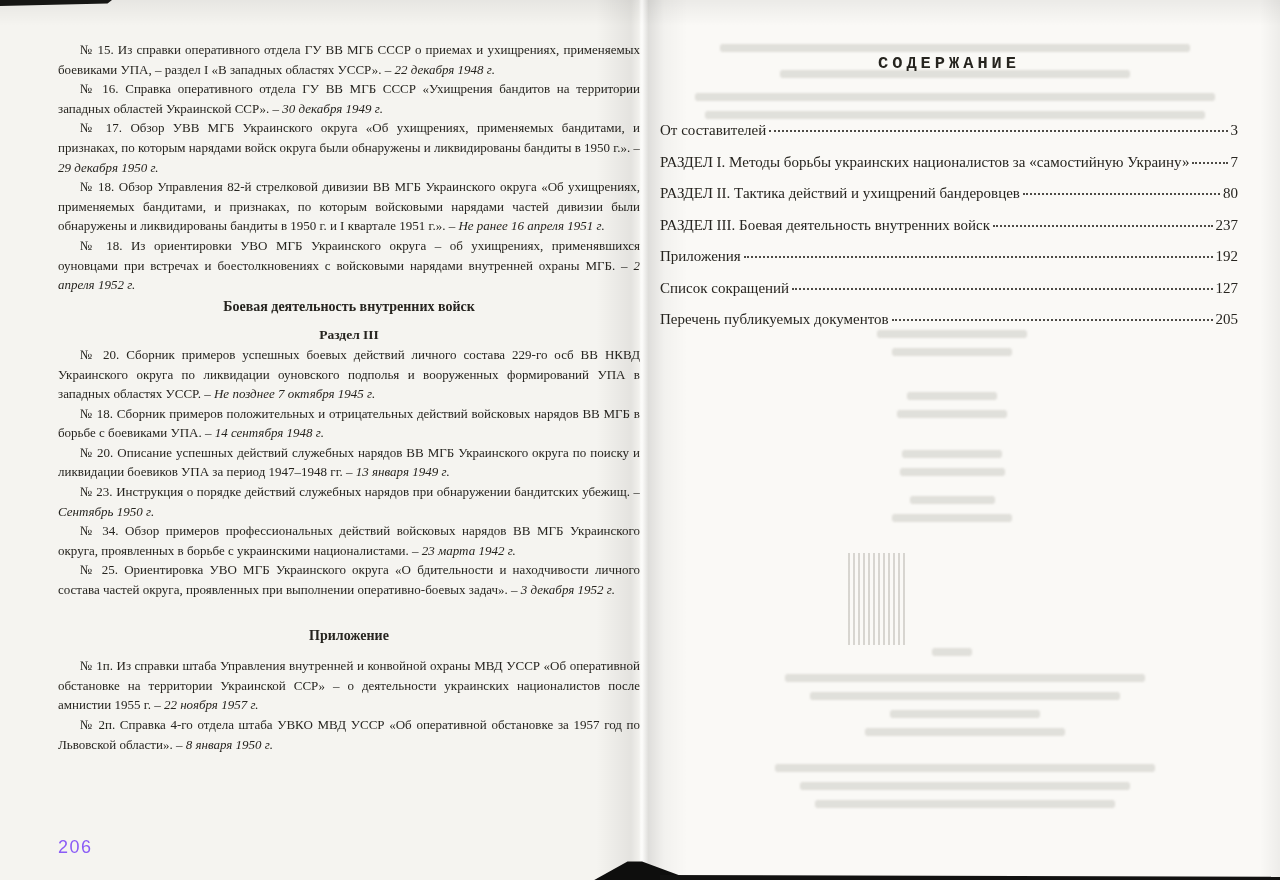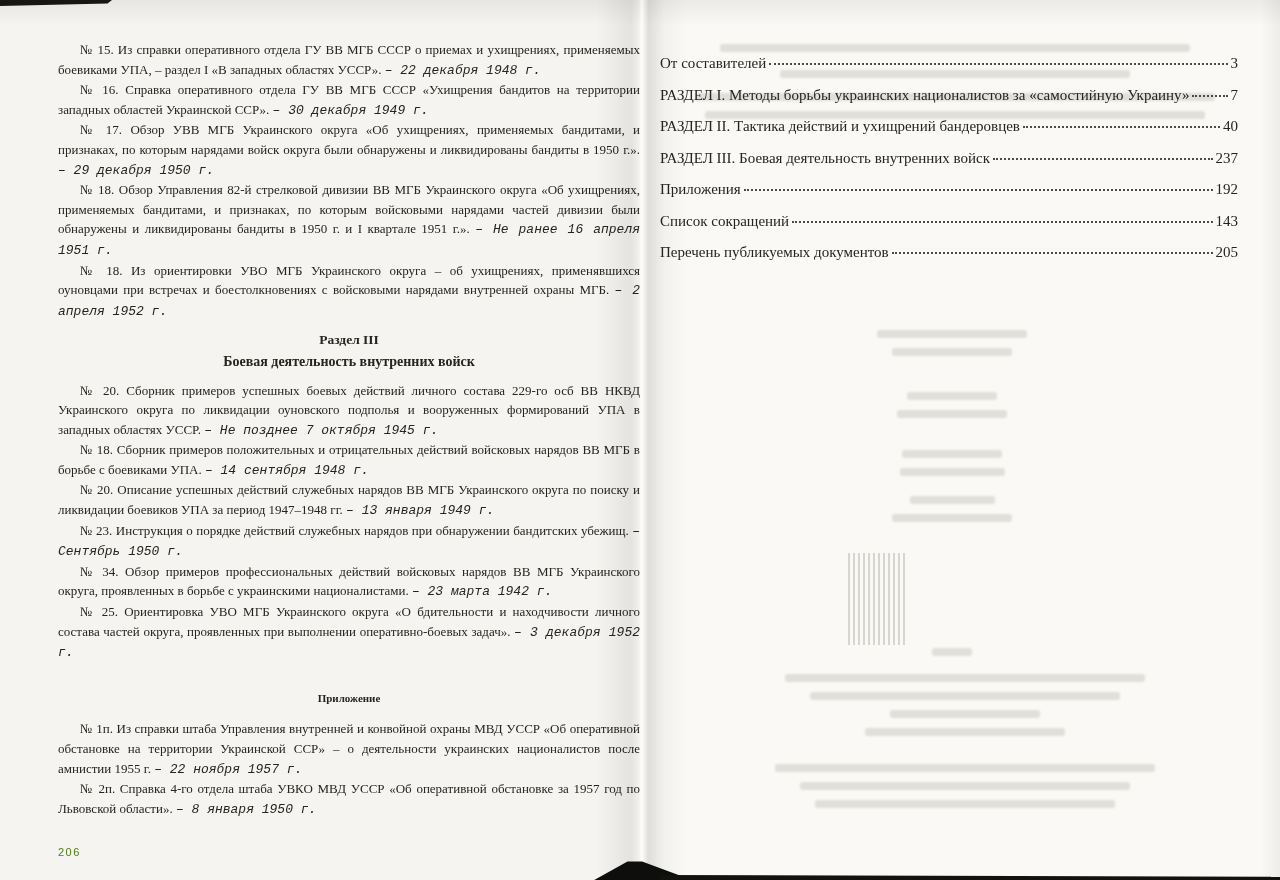--- a/index.html
+++ b/index.html
@@ -15,29 +15,29 @@
   .page { position: absolute; top: 0; bottom: 0; }
   .page.left  { left: 0;   width: 640px; background: #f5f4f0; }
   .page.right { left: 640px; width: 640px; background: #faf9f6; }
 
   
   .left-content {
     position: absolute; left: 58px; top: 40px; width: 582px;
     font-size: 13px; line-height: 19.6px; text-align: justify;
   }
   .entry { margin: 0; text-indent: 22px; }
-  .entry em { font-style: italic; font-family: Liberation Mono, monospace; }
+  .entry em { font-style: italic; }
   .sec-head { text-align: center; font-weight: bold; text-indent: 0; margin: 0; }
   .sec-head.l1 { font-size: 13.5px; margin-top: 9px; }
   .sec-head.l2 { font-size: 14px;   margin: 2px 0 9px; }
-  .sec-head.app { font-size: 11px;  margin: 26px 0 11px; }
+  .sec-head.app { font-size: 14px;  margin: 26px 0 11px; }
   .page-num {
     position: absolute; left: 58px; bottom: 22px;
     font-family: "Liberation Sans", sans-serif;
-    font-size: 11px; letter-spacing: 1.5px; color: #4d7c0f;
+    font-size: 18px; letter-spacing: 1.5px; color: #8b5cf6;
   }
 
   
   .toc-wrap { position: absolute; left: 20px; top: 54px; width: 578px; }
   .toc-title {
     margin: 0 0 48px; text-align: center;
     font-family: "Liberation Mono", monospace;
     font-weight: bold; font-size: 17px; letter-spacing: 4px;
   }
   .toc-row {
@@ -89,22 +89,22 @@
 
   <section class="page left">
     <div class="left-content">
       <div id="entries-top">
           <p class="entry"><span>№ 15.</span> <span>Из справки оперативного отдела ГУ ВВ МГБ СССР о приемах и ухищрениях, применяемых боевиками УПА, – раздел I «В западных областях УССР».</span> <em>– 22 декабря 1948 г.</em></p>
           <p class="entry"><span>№ 16.</span> <span>Справка оперативного отдела ГУ ВВ МГБ СССР «Ухищрения бандитов на территории западных областей Украинской ССР».</span> <em>– 30 декабря 1949 г.</em></p>
           <p class="entry"><span>№ 17.</span> <span>Обзор УВВ МГБ Украинского округа «Об ухищрениях, применяемых бандитами, и признаках, по которым нарядами войск округа были обнаружены и ликвидированы бандиты в 1950 г.».</span> <em>– 29 декабря 1950 г.</em></p>
           <p class="entry"><span>№ 18.</span> <span>Обзор Управления 82-й стрелковой дивизии ВВ МГБ Украинского округа «Об ухищрениях, применяемых бандитами, и признаках, по которым войсковыми нарядами частей дивизии были обнаружены и ликвидированы бандиты в 1950 г. и I квартале 1951 г.».</span> <em>– Не ранее 16 апреля 1951 г.</em></p>
           <p class="entry"><span>№ 18.</span> <span>Из ориентировки УВО МГБ Украинского округа – об ухищрениях, применявшихся оуновцами при встречах и боестолкновениях с войсковыми нарядами внутренней охраны МГБ.</span> <em>– 2 апреля 1952 г.</em></p>
         </div>
+      <p class="sec-head l2">Боевая деятельность внутренних войск</p>
       <p class="sec-head l1">Раздел III</p>
-      <p class="sec-head l2">Боевая деятельность внутренних войск</p>
       <div id="entries-s3">
           <p class="entry"><span>№ 20.</span> <span>Сборник примеров успешных боевых действий личного состава 229-го осб ВВ НКВД Украинского округа по ликвидации оуновского подполья и вооруженных формирований УПА в западных областях УССР.</span> <em>– Не позднее 7 октября 1945 г.</em></p>
           <p class="entry"><span>№ 18.</span> <span>Сборник примеров положительных и отрицательных действий войсковых нарядов ВВ МГБ в борьбе с боевиками УПА.</span> <em>– 14 сентября 1948 г.</em></p>
           <p class="entry"><span>№ 20.</span> <span>Описание успешных действий служебных нарядов ВВ МГБ Украинского округа по поиску и ликвидации боевиков УПА за период 1947–1948 гг.</span> <em>– 13 января 1949 г.</em></p>
           <p class="entry"><span>№ 23.</span> <span>Инструкция о порядке действий служебных нарядов при обнаружении бандитских убежищ.</span> <em>– Сентябрь 1950 г.</em></p>
           <p class="entry"><span>№ 34.</span> <span>Обзор примеров профессиональных действий войсковых нарядов ВВ МГБ Украинского округа, проявленных в борьбе с украинскими националистами.</span> <em>– 23 марта 1942 г.</em></p>
           <p class="entry"><span>№ 25.</span> <span>Ориентировка УВО МГБ Украинского округа «О бдительности и находчивости личного состава частей округа, проявленных при выполнении оперативно-боевых задач».</span> <em>– 3 декабря 1952 г.</em></p>
         </div>
       <p class="sec-head app">Приложение</p>
       <div id="entries-app">
@@ -133,50 +133,51 @@
         <div class="ghost" style="left:170px;top:692px;width:310px"></div>
         <div class="ghost" style="left:250px;top:710px;width:150px"></div>
         <div class="ghost" style="left:225px;top:728px;width:200px"></div>
         <div class="ghost" style="left:135px;top:764px;width:380px"></div>
         <div class="ghost" style="left:160px;top:782px;width:330px"></div>
         <div class="ghost" style="left:175px;top:800px;width:300px"></div>
         <div class="ghost" style="left:292px;top:648px;width:40px"></div>
         <div class="ghost bars" style="left:208px;top:553px;width:58px;height:92px"></div>
       </div>
     <div class="toc-wrap">
+      <h2 class="toc-title">СОДЕРЖАНИЕ</h2>
       <div id="toc">
           <div class="toc-row">
             <span class="toc-label">От составителей</span>
             <span class="leader"></span>
             <span class="toc-page">3</span>
           </div>
           <div class="toc-row">
             <span class="toc-label">РАЗДЕЛ I. Методы борьбы украинских националистов за «самостийную Украину»</span>
             <span class="leader"></span>
             <span class="toc-page">7</span>
           </div>
           <div class="toc-row">
             <span class="toc-label">РАЗДЕЛ II. Тактика действий и ухищрений бандеровцев</span>
             <span class="leader"></span>
-            <span class="toc-page">40</span>
+            <span class="toc-page">80</span>
           </div>
           <div class="toc-row">
             <span class="toc-label">РАЗДЕЛ III. Боевая деятельность внутренних войск</span>
             <span class="leader"></span>
             <span class="toc-page">237</span>
           </div>
           <div class="toc-row">
             <span class="toc-label">Приложения</span>
             <span class="leader"></span>
             <span class="toc-page">192</span>
           </div>
           <div class="toc-row">
             <span class="toc-label">Список сокращений</span>
             <span class="leader"></span>
-            <span class="toc-page">143</span>
+            <span class="toc-page">127</span>
           </div>
           <div class="toc-row">
             <span class="toc-label">Перечень публикуемых документов</span>
             <span class="leader"></span>
             <span class="toc-page">205</span>
           </div>
         </div>
     </div>
   </section>
 

